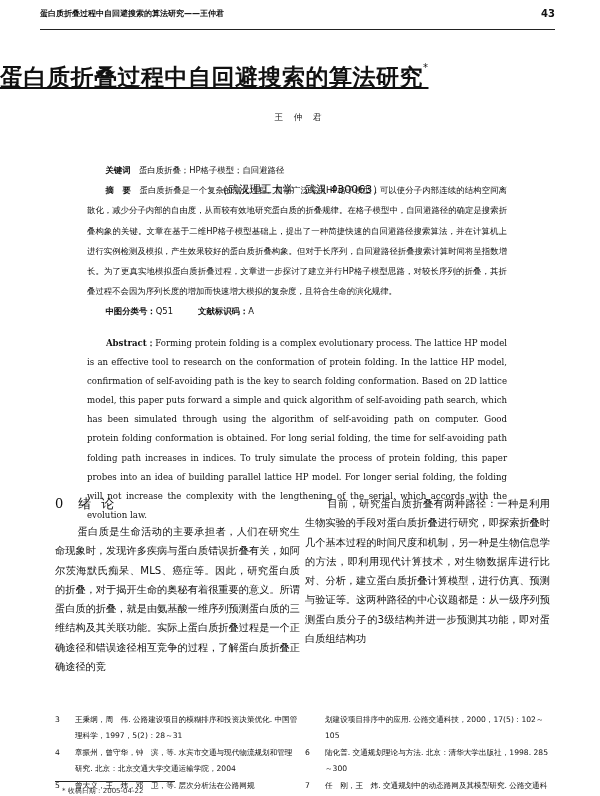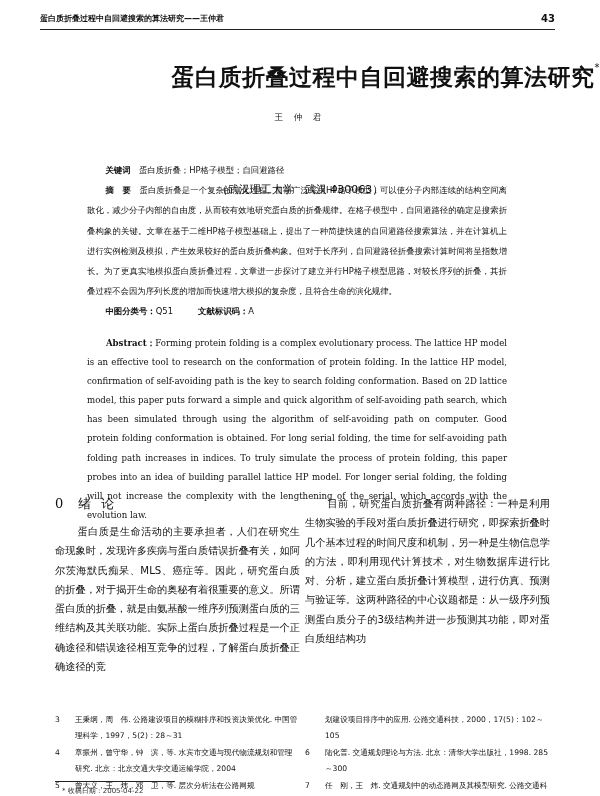--- a/index.html
+++ b/index.html
@@ -3,31 +3,32 @@
 <meta charset="utf-8">
 <style>
   html, body { margin: 0; padding: 0; background: #ffffff; }
   body {
     width: 600px; height: 796px; overflow: hidden; position: relative;
     font-family: "DejaVu Serif", serif; color: #111;
   }
   .running-head {
     position: absolute; left: 40px; top: 8px; width: 515px; height: 16px;
     font-family: "DejaVu Sans", sans-serif; font-size: 8px; font-weight: bold;
-    display: flex; justify-content: space-between; align-items: flex-end;
+    display: flex; justify-content: space-between; align-items: flex-start;
   }
   .running-head .pg { font-size: 10px; font-weight: bold; }
   .head-rule {
     position: absolute; left: 40px; top: 29px; width: 515px; height: 0;
     border-top: 1px solid #222;
   }
   .title {
-    position: absolute; left: 0; top: 62px; width: 600px; text-align: right;
+    position: absolute; left: 0; top: 62px; width: 600px; text-align: left;
     font-family: "DejaVu Sans", sans-serif; font-size: 23px; font-weight: bold;
     letter-spacing: 0.5px;
+    text-decoration: underline;
   }
   .title sup { font-size: 10px; font-weight: normal; vertical-align: top; }
   .author {
     position: absolute; left: 0; top: 112px; width: 600px; text-align: center;
     font-family: "DejaVu Sans", sans-serif; font-size: 8.5px; letter-spacing: 4px;
   }
   .affil {
     position: absolute; left: 0; top: 134px; width: 600px; text-align: center;
     font-family: "DejaVu Sans", sans-serif; font-size: 11px; margin-top: 48px;
   }

